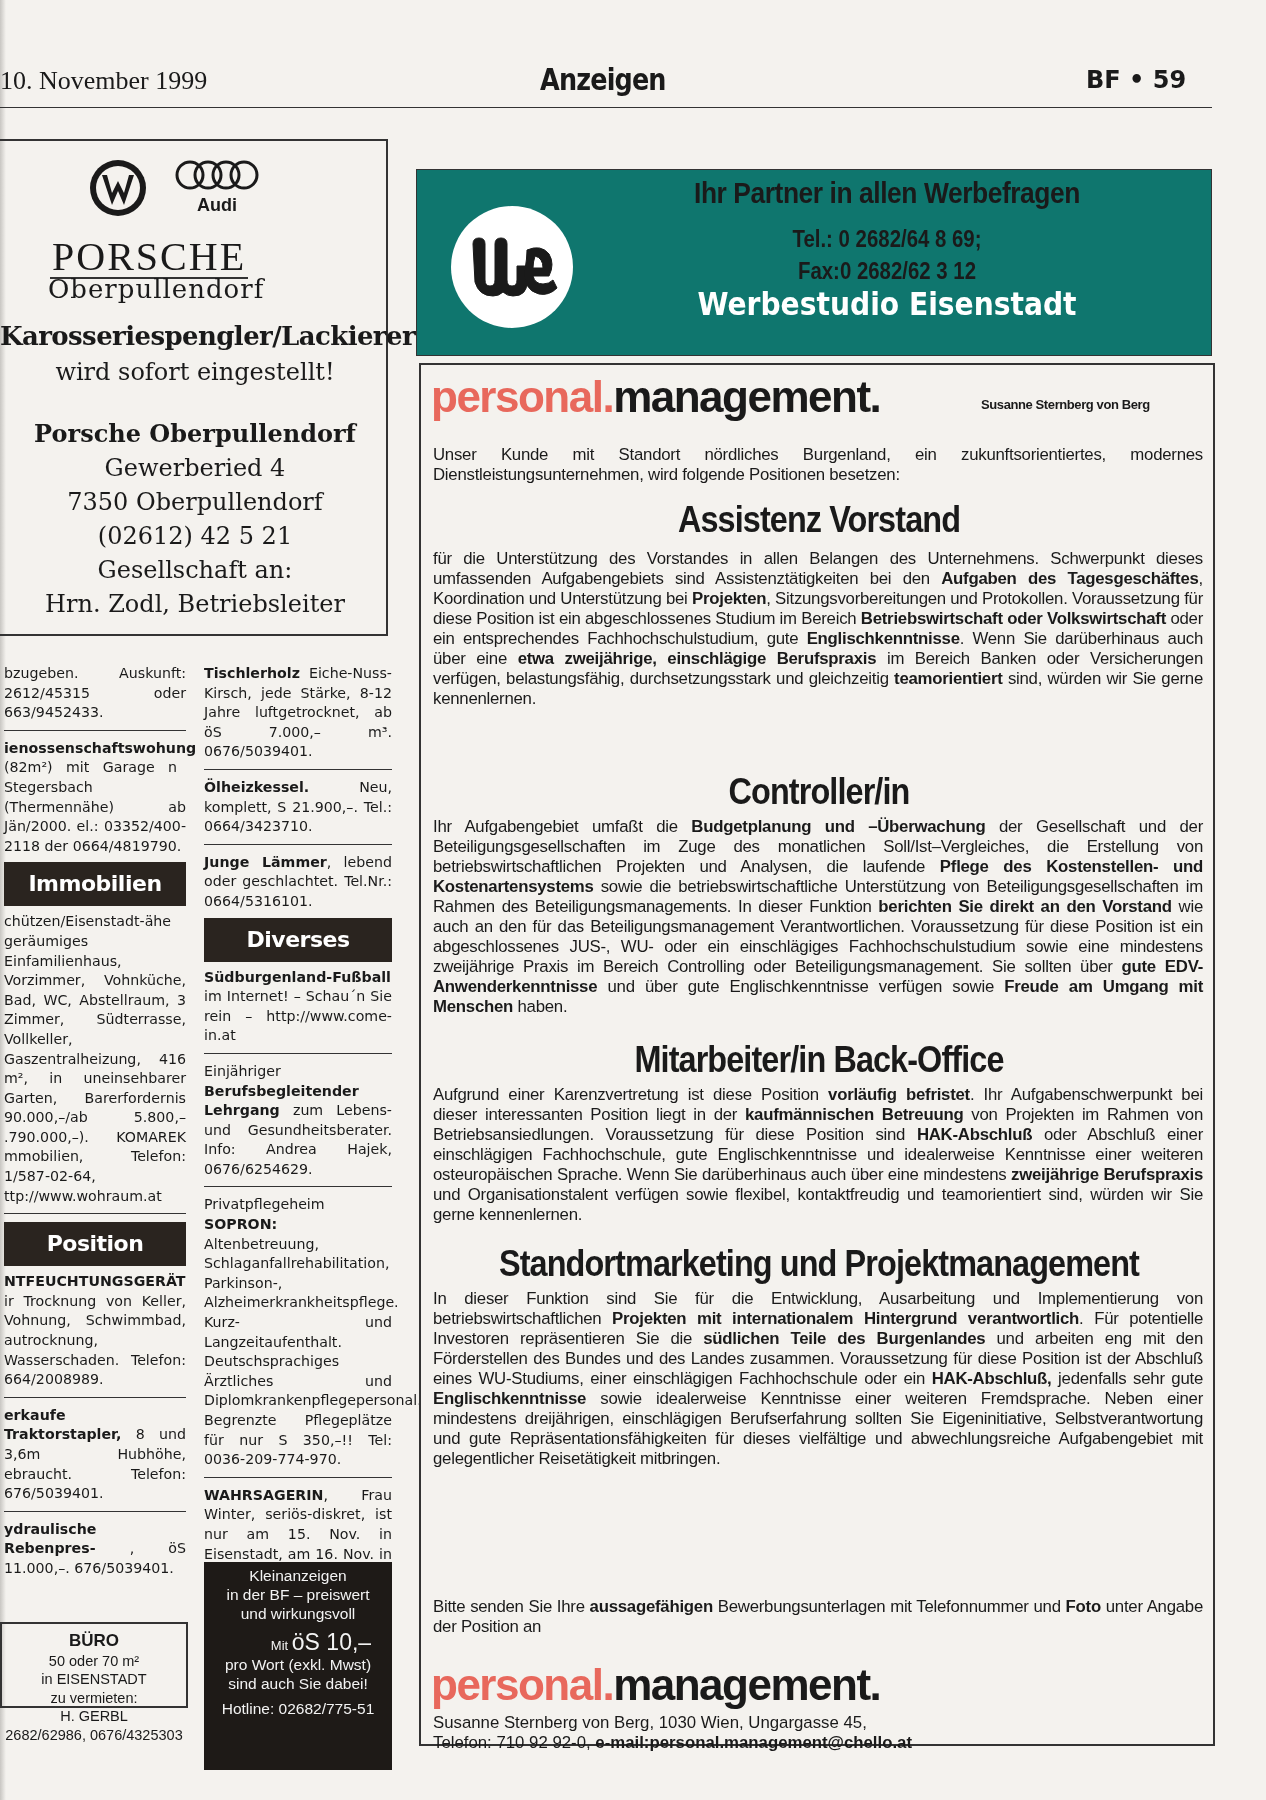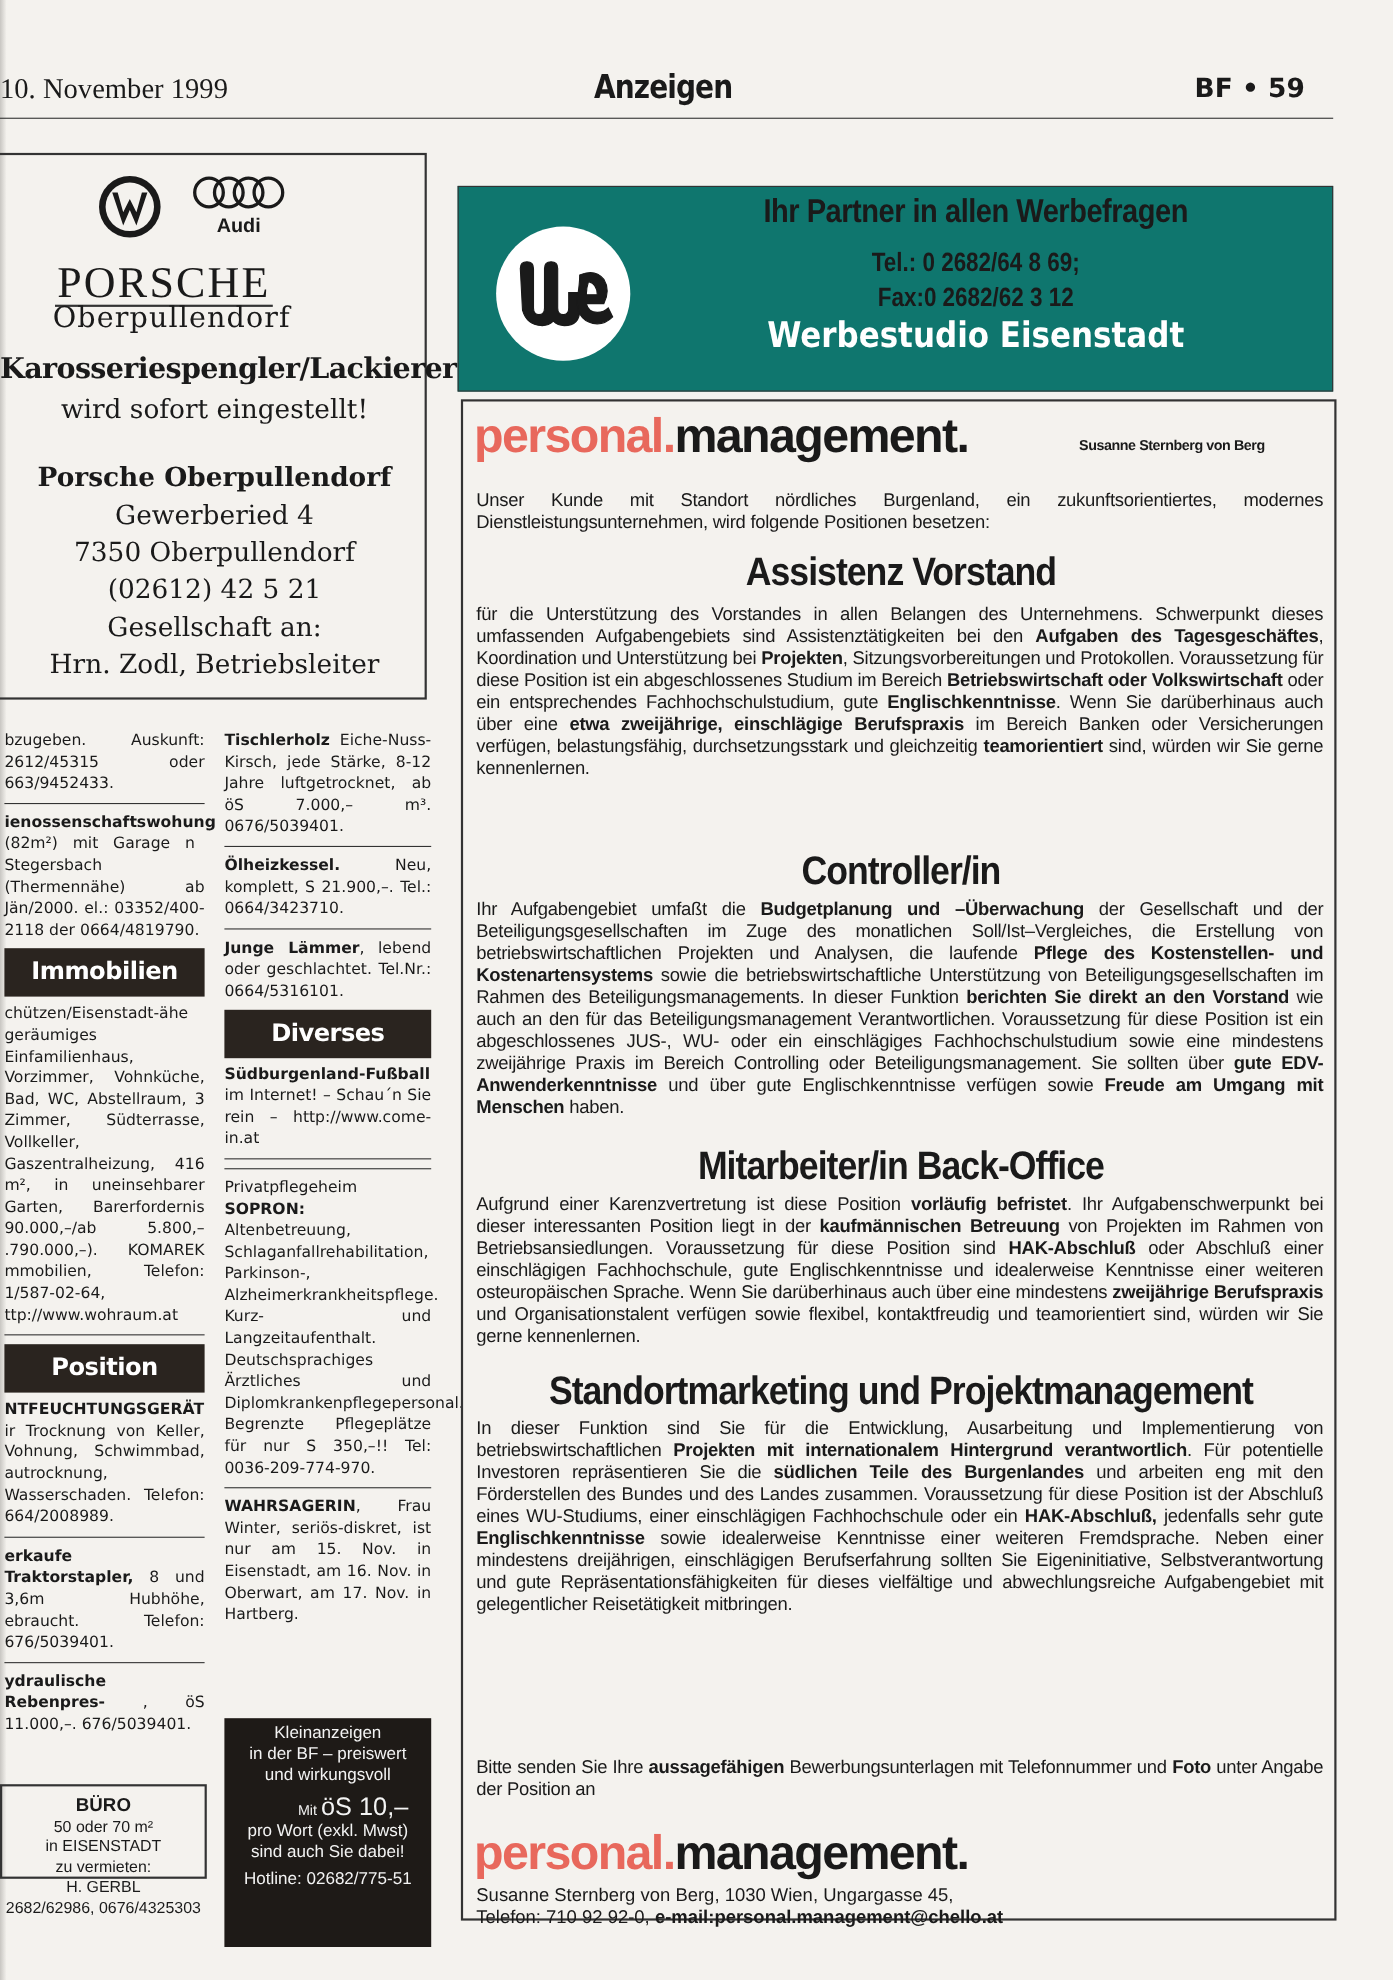--- a/index.html
+++ b/index.html
@@ -132,20 +132,21 @@
       <p><span class="b">Tischlerholz</span><span> Eiche-Nuss-Kirsch, jede Stärke, 8-12 Jahre luftgetrocknet, ab öS 7.000,– m³. 0676/5039401.</span></p>
       <div class="sep"></div>
       <p><span class="b">Ölheizkessel.</span><span> Neu, komplett, S 21.900,–. Tel.: 0664/3423710.</span></p>
       <div class="sep"></div>
       <p><span class="b">Junge Lämmer</span><span>, lebend oder geschlachtet. Tel.Nr.: 0664/5316101.</span></p>
     </div>
   <div class="sec-head">Diverses</div>
   <div>
       <p><span class="b">Südburgenland-Fußball</span><span> im Internet! – Schau´n Sie rein – http://www.come-in.at</span></p>
       <div class="sep"></div>
+      <p><span>Einjähriger </span><span class="b">Berufsbegleitender Lehrgang</span><span> zum Lebens- und Gesundheitsberater. Info: Andrea Hajek, 0676/6254629.</span></p>
       <div class="sep"></div>
       <p><span>Privatpflegeheim </span><span class="b">SOPRON:</span><span> Altenbetreuung, Schlaganfallrehabilitation, Parkinson-, Alzheimerkrankheitspflege. Kurz- und Langzeitaufenthalt. Deutschsprachiges Ärztliches und Diplomkrankenpflegepersonal. Begrenzte Pflegeplätze für nur S 350,–!! Tel: 0036-209-774-970.</span></p>
       <div class="sep"></div>
       <p><span class="b">WAHRSAGERIN</span><span>, Frau Winter, seriös-diskret, ist nur am 15. Nov. in Eisenstadt, am 16. Nov. in Oberwart, am 17. Nov. in Hartberg.</span></p>
     </div>
 </div>
 
 <div class="abs" id="buero">
   <div class="t">BÜRO</div>
   <div>50 oder 70 m²</div>

